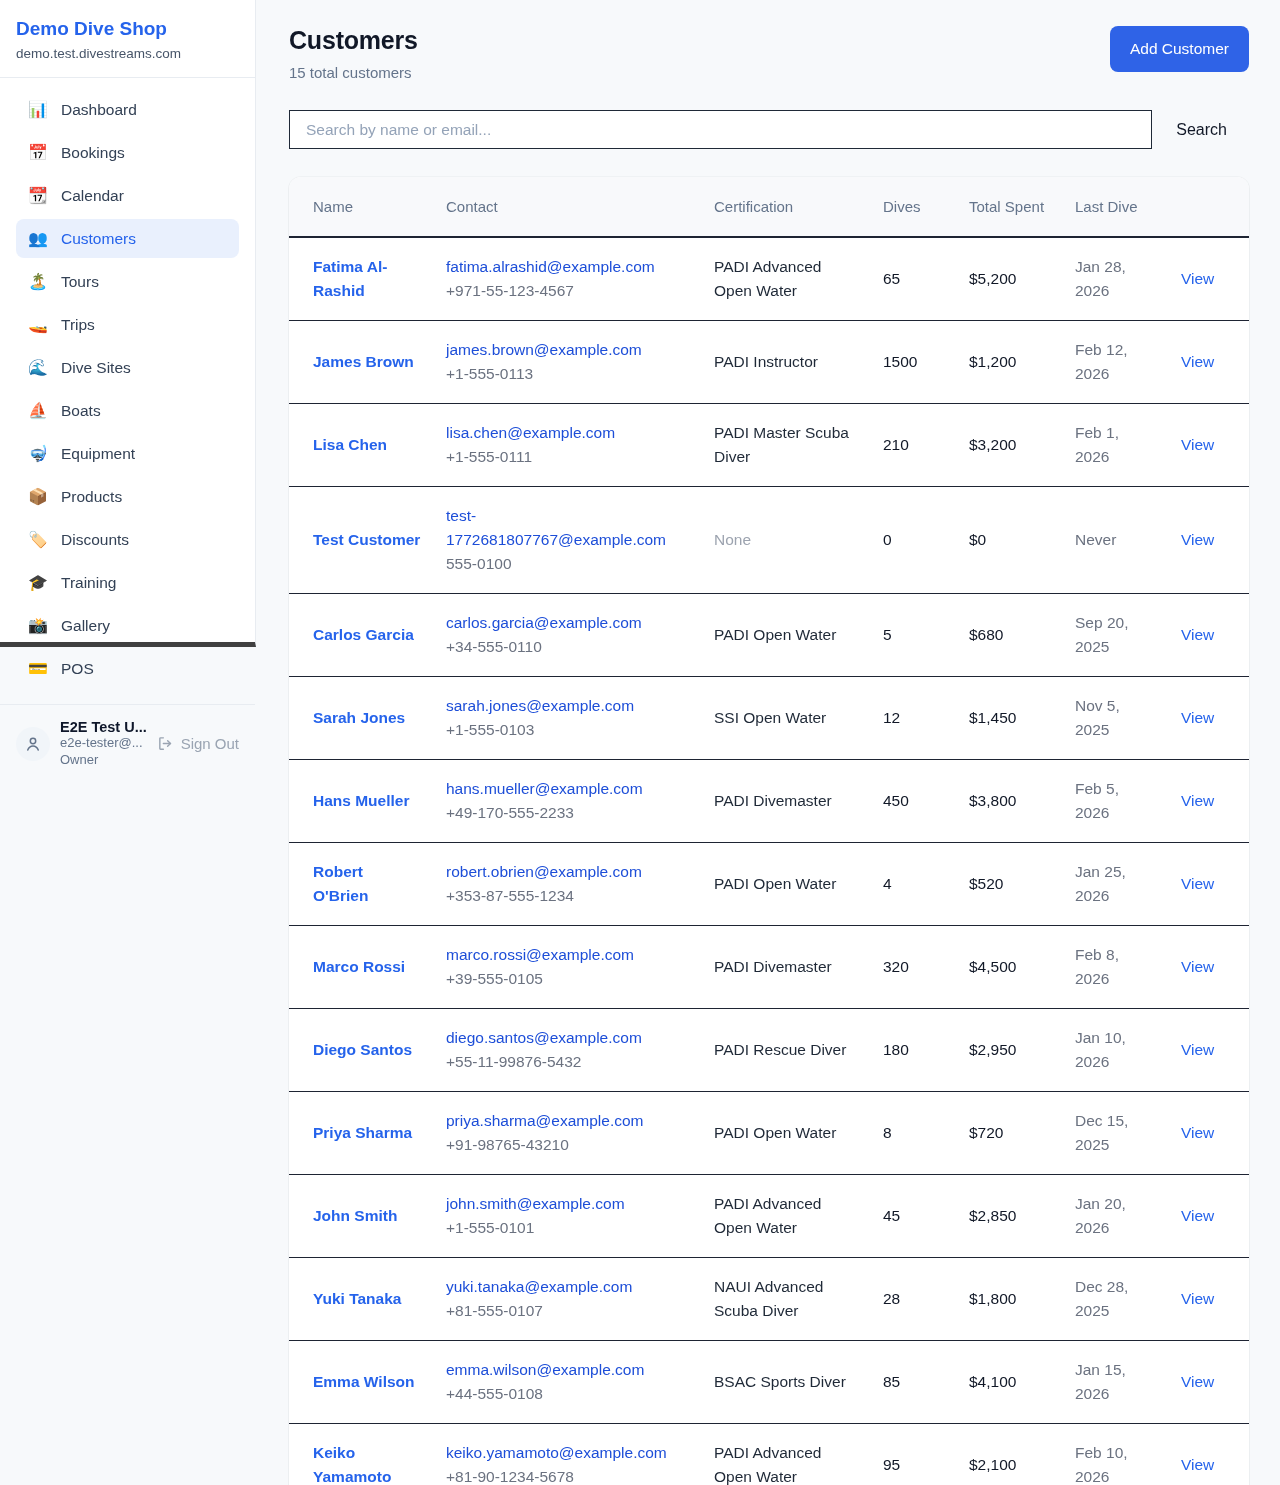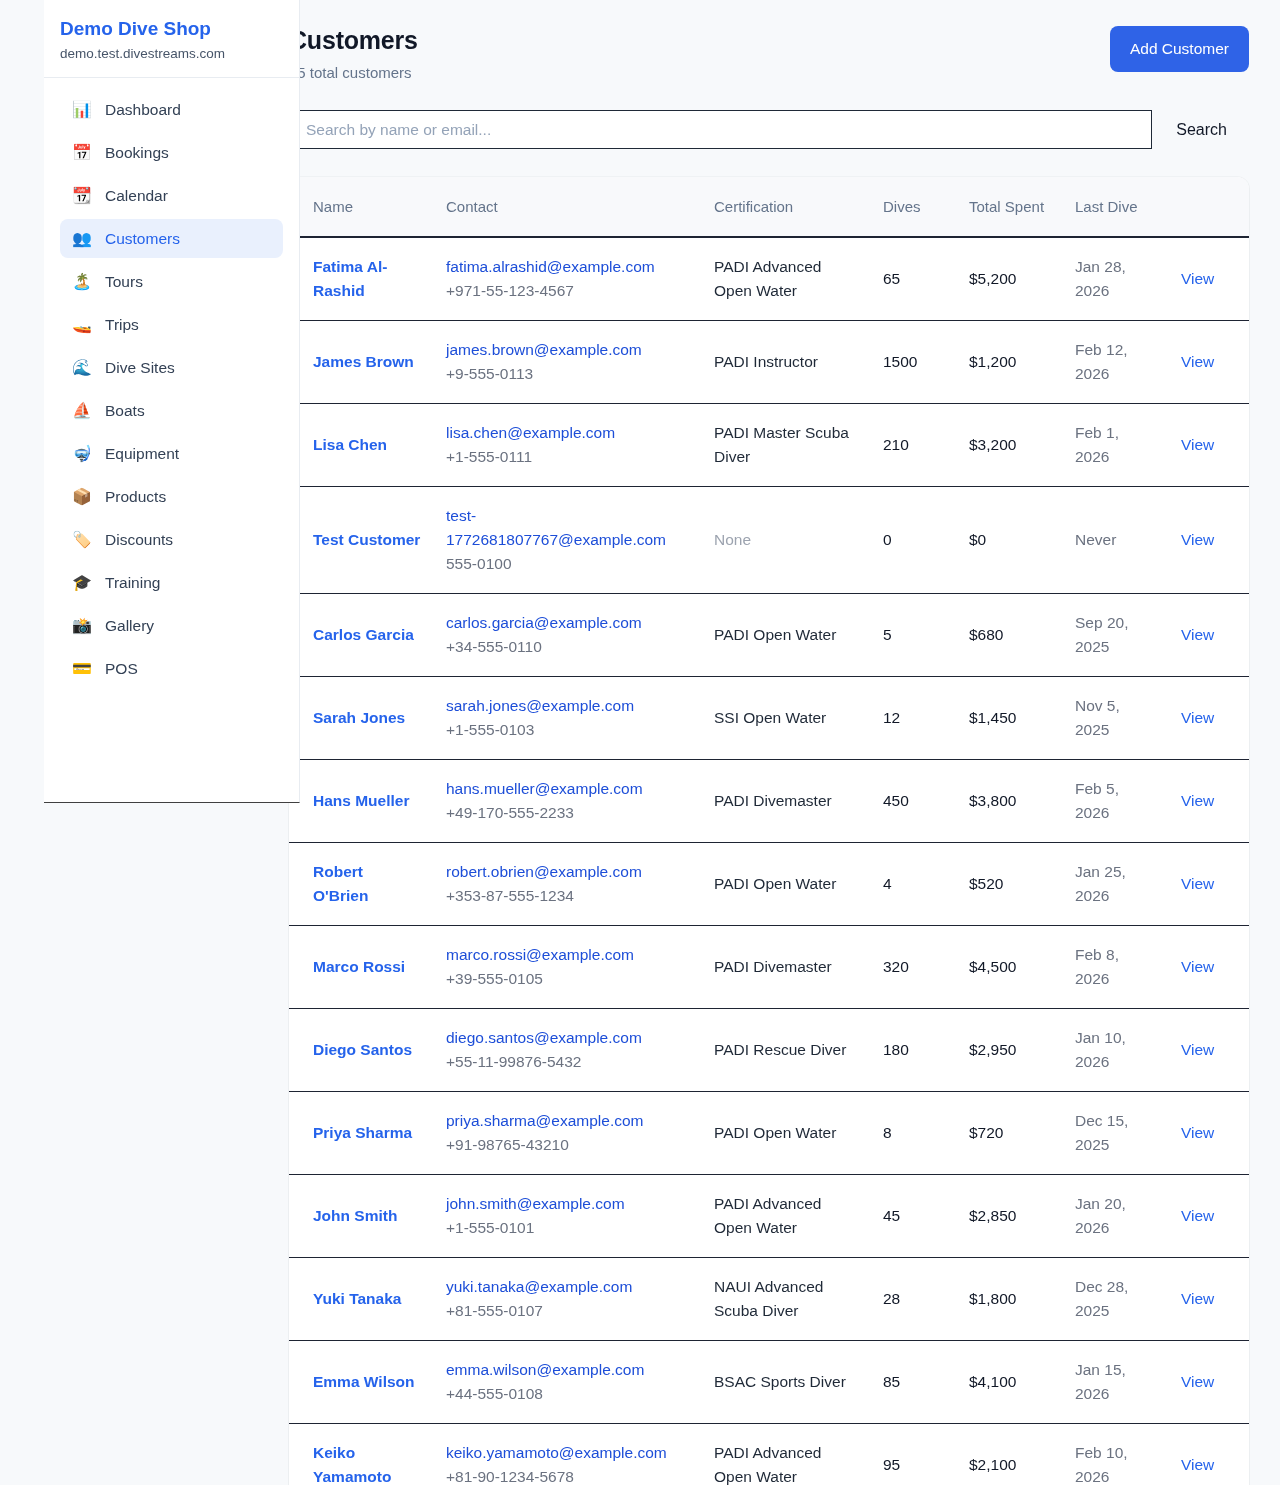--- a/index.html
+++ b/index.html
@@ -10,27 +10,26 @@
     color: #0f172a;
     min-height: 1485px;
     position: relative;
   }
 
   
   .sidebar {
     position: absolute;
     top: 0; left: 0;
     width: 256px;
-    height: 803px;
+    height: 647px;
     background: #ffffff;
     border-right: 1px solid #e8ecf1;
-    border-bottom: 1px solid #404040;
+    border-bottom: 5px solid #404040;
     display: flex;
     flex-direction: column;
-    margin-left: 44px;
   }
   .sidebar-header { padding: 18px 16px 16px 16px; border-bottom: 1px solid #e8ecf1; }
   .shop-title { color: #2563eb; font-size: 19px; font-weight: 700; margin-bottom: 6px; }
   .shop-domain { color: #475569; font-size: 13.5px; }
   .nav { padding: 12px 16px; flex: 1 1 auto; }
   .nav-item {
     display: flex; align-items: center; gap: 13px;
     padding: 10px 12px; margin-bottom: 4px;
     border-radius: 8px;
     font-size: 15.5px; color: #334155;
@@ -205,20 +204,41 @@
     <span class="nav-icon">📸</span>
     <span>Gallery</span>
   </div>
 
   <div class="nav-item">
     <span class="nav-icon">💳</span>
     <span>POS</span>
   </div>
 </nav>
 
+  <div class="sidebar-footer">
+    <div class="avatar">
+      <svg width="18" height="18" viewBox="0 0 24 24" fill="none" stroke="currentColor" stroke-width="2" stroke-linecap="round">
+        <circle cx="12" cy="8" r="3.6"></circle>
+        <path d="M5 20c1.5-4 4.2-5.4 7-5.4S17.5 16 19 20"></path>
+      </svg>
+    </div>
+    <div class="user-info">
+      <div class="user-name">E2E Test U...</div>
+      <div class="user-email">e2e-tester@...</div>
+      <div class="user-role">Owner</div>
+    </div>
+    <div class="signout">
+      <svg width="17" height="17" viewBox="0 0 24 24" fill="none" stroke="currentColor" stroke-width="2" stroke-linecap="round" stroke-linejoin="round">
+        <path d="M9 4H5a1 1 0 0 0-1 1v14a1 1 0 0 0 1 1h4"></path>
+        <path d="M15 8l4 4-4 4"></path>
+        <path d="M9 12h10"></path>
+      </svg>
+      <span>Sign Out</span>
+    </div>
+  </div>
 </aside>
 
 <main class="main">
   <div class="main-header">
     <div>
       <h1 class="page-title">Customers</h1>
       <div class="page-subtitle">15 total customers</div>
     </div>
     <button class="btn-primary">Add Customer</button>
   </div>
@@ -261,21 +281,21 @@
     <td><span class="dives">65</span></td>
     <td><span class="spent">$5,200</span></td>
     <td><span class="lastdive">Jan 28, 2026</span></td>
     <td><span class="view-link">View</span></td>
   </tr>
 
   <tr>
     <td><span class="cust-name">James Brown</span></td>
     <td>
       <div class="email">james.brown@example.com</div>
-      <div class="phone">+9-555-0113</div>
+      <div class="phone">+1-555-0113</div>
     </td>
     <td><span class="cert">PADI Instructor</span></td>
     <td><span class="dives">1500</span></td>
     <td><span class="spent">$1,200</span></td>
     <td><span class="lastdive">Feb 12, 2026</span></td>
     <td><span class="view-link">View</span></td>
   </tr>
 
   <tr>
     <td><span class="cust-name">Lisa Chen</span></td>

